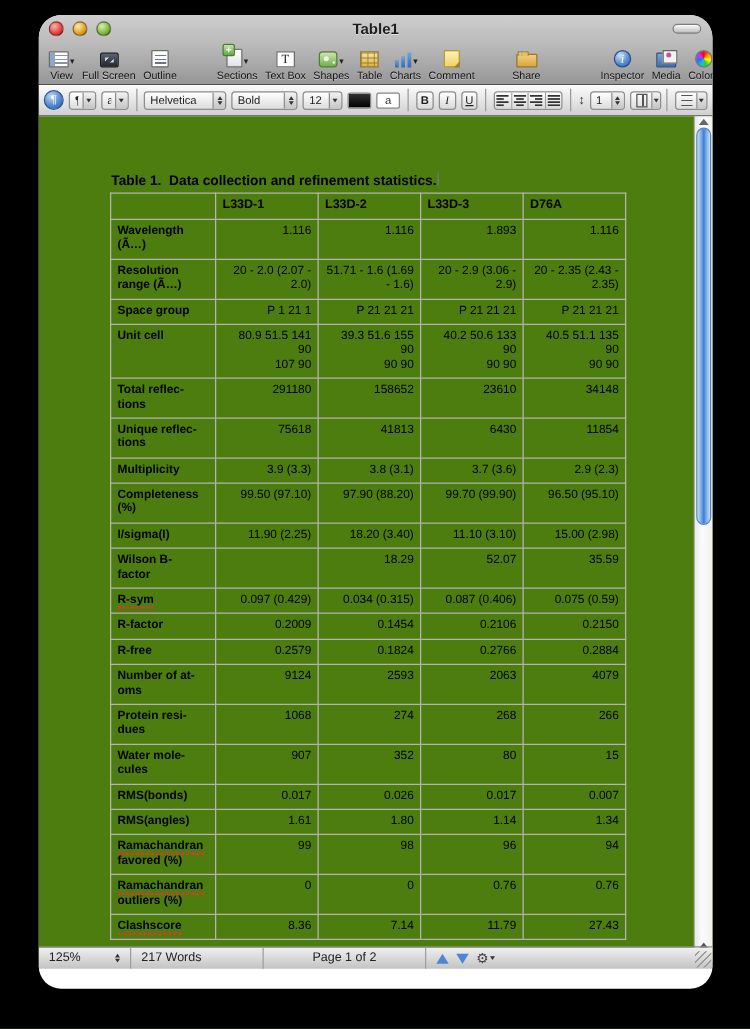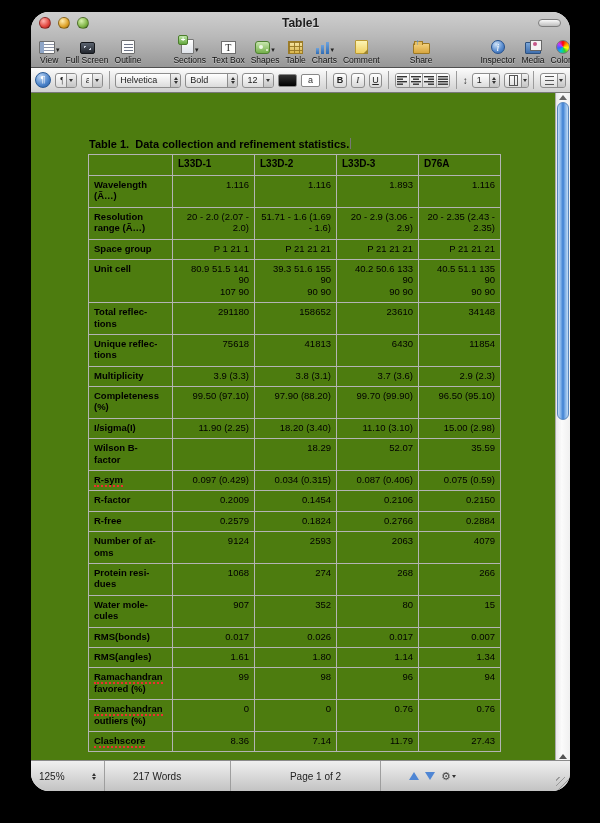--- a/index.html
+++ b/index.html
@@ -134,23 +134,23 @@
   .vs-top-arrow{position:absolute;left:3px;top:2px;width:0;height:0;
      border-left:4px solid transparent;border-right:4px solid transparent;border-bottom:5px solid #666;}
   .vs-thumb{position:absolute;left:1px;top:9px;width:12px;height:318px;border-radius:7px;box-sizing:border-box;
      border:1px solid #5584bd;
      background:linear-gradient(to right,#c4dcf5,#7fb0e8 28%,#3d7fd2 50%,#7fb0e8 72%,#c4dcf5);}
   .vs-btns{position:absolute;left:0;right:0;bottom:2px;display:flex;flex-direction:column;align-items:center;gap:4px;}
   .vs-btns .a-up{width:0;height:0;border-left:4px solid transparent;border-right:4px solid transparent;border-bottom:5px solid #555;}
   .vs-btns .a-dn{width:0;height:0;border-left:4px solid transparent;border-right:4px solid transparent;border-top:5px solid #555;}
 
   
-  .statusbar{position:absolute;left:0;bottom:0;width:100%;height:31px;box-sizing:border-box;
+  .statusbar{position:absolute;left:0;bottom:16px;width:100%;height:18px;box-sizing:border-box;
      background:linear-gradient(#f0f0f0,#c3c3c3);border-top:1px solid #8a8a8a;
-     display:flex;align-items:center;font-size:10px;color:#222;gap:20px;}
+     display:flex;align-items:center;font-size:10px;color:#222;}
   .sb-seg{display:flex;align-items:center;height:100%;padding:0 8px;border-right:1px solid #9e9e9e;box-sizing:border-box;}
   .sb-zoom{width:74px;justify-content:space-between;}
   .sb-words{width:106px;}
   .sb-page{width:130px;justify-content:center;}
   .sb-nav{gap:6px;border-right:none;}
   .tri-up{width:0;height:0;border-left:5px solid transparent;border-right:5px solid transparent;border-bottom:8px solid #4f86d4;}
   .tri-dn{width:0;height:0;border-left:5px solid transparent;border-right:5px solid transparent;border-top:8px solid #4f86d4;}
   .gear{color:#444;font-size:11px;display:flex;align-items:center;gap:1px;}
   .gear .gc{width:0;height:0;border-left:2.5px solid transparent;border-right:2.5px solid transparent;border-top:3px solid #333;}
   .grip{position:absolute;right:1px;bottom:1px;width:13px;height:13px;

